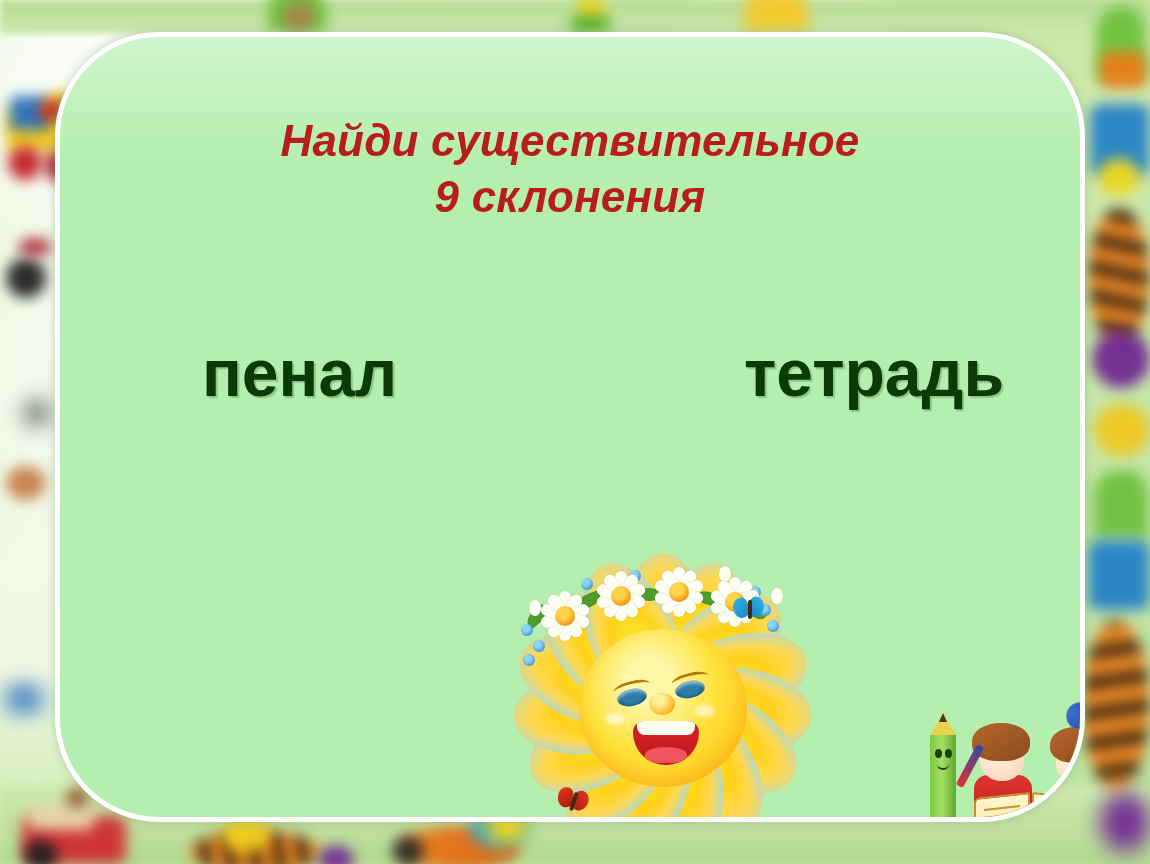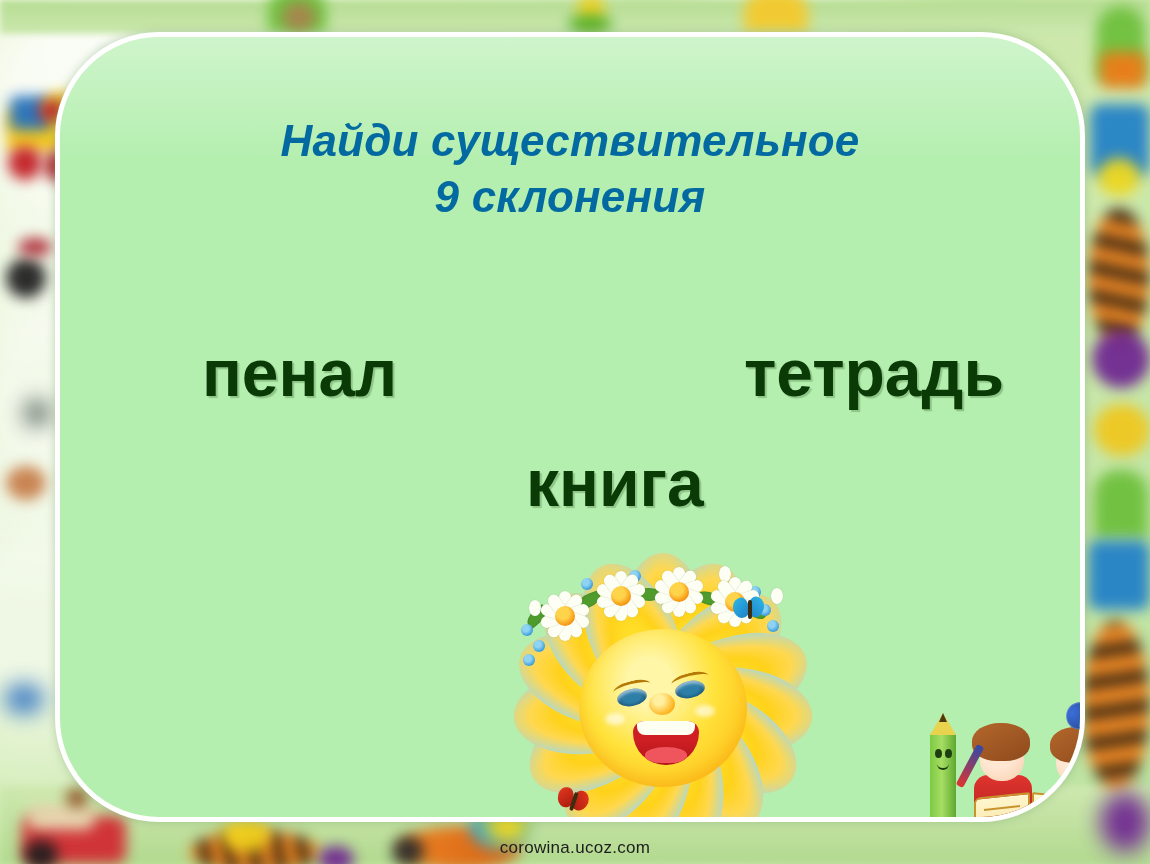--- a/index.html
+++ b/index.html
@@ -43,21 +43,21 @@
   }
   #panel::before{ 
     content:""; position:absolute; left:0; top:0; right:0; height:120px;
     background:linear-gradient(rgba(255,255,255,.35), rgba(255,255,255,0));
     pointer-events:none;
   }
 
   
   #title {
     position:absolute; left:0; right:0; top:76px;
-    text-align:center; color:#0369a1;
+    text-align:center; color:#b91c1c;
     font-weight:bold; font-style:italic;
     font-size:44px; line-height:1.28;
     letter-spacing:.2px;
   }
   #title .l2 { display:block; }
 
   
   .word {
     position:absolute; color:#0a3a05;
     font-weight:bold; font-size:66px; line-height:1;
@@ -242,21 +242,20 @@
 
   <div id="panel">
 
     <h1 id="title">
       <span class="l1">Найди существительное</span>
       <span class="l2">9 склонения</span>
     </h1>
 
     <div class="word" id="word-penal">пенал</div>
     <div class="word" id="word-tetrad">тетрадь</div>
-    <div class="word" id="word-kniga">книга</div>
 
     <div id="sun">
       <div class="petals">
         <div class="petal" style="transform:rotate(0deg)"></div>
         <div class="petal" style="transform:rotate(24deg)"></div>
         <div class="petal" style="transform:rotate(48deg)"></div>
         <div class="petal" style="transform:rotate(72deg)"></div>
         <div class="petal" style="transform:rotate(96deg)"></div>
         <div class="petal" style="transform:rotate(120deg)"></div>
         <div class="petal" style="transform:rotate(144deg)"></div>
@@ -408,14 +407,13 @@
             <span class="ln" style="top:18px"></span>
             <span class="ln" style="top:26px"></span>
           </div>
         <div class="pg r"></div>
         <div class="tile"></div>
       </div>
     </div>
 
   </div>
 
-  <div id="watermark">corowina.ucoz.com</div>
 </div>
 
 </body></html>

